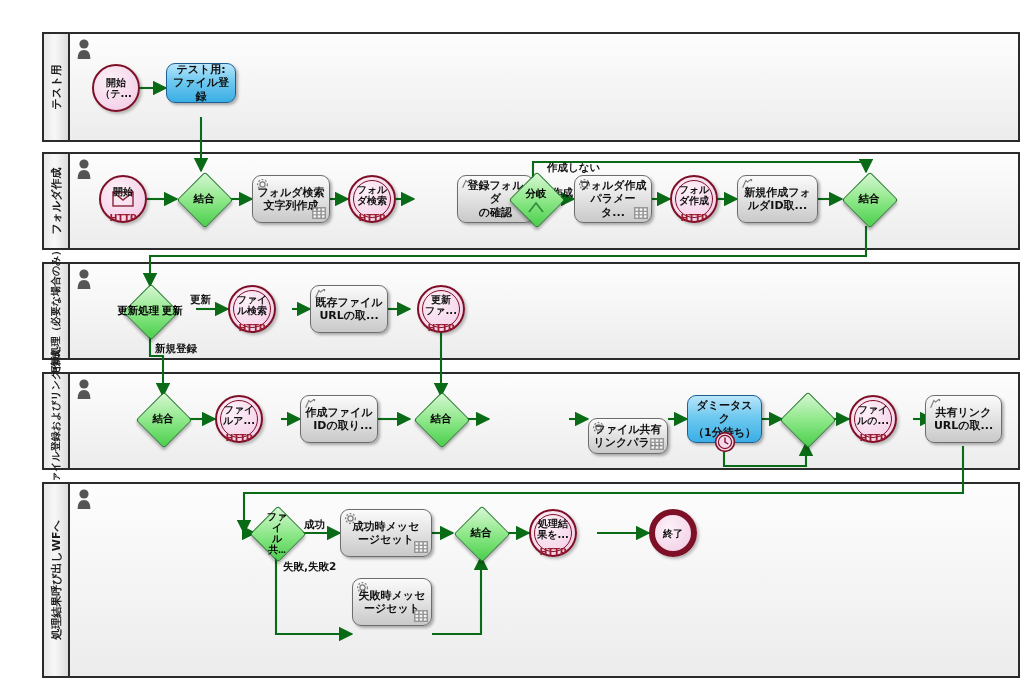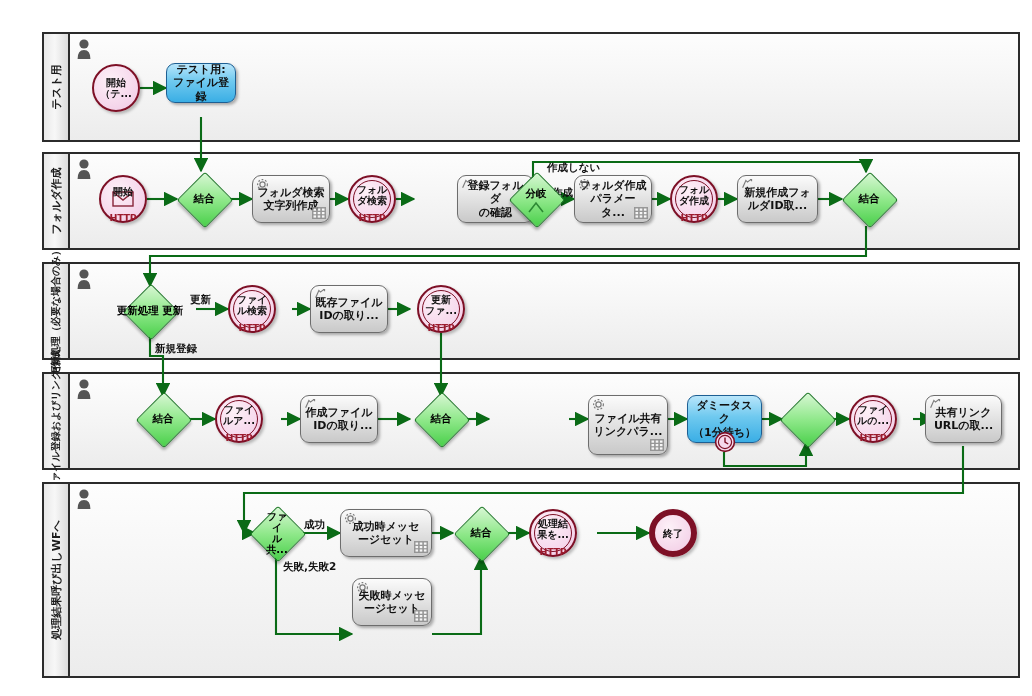--- a/index.html
+++ b/index.html
@@ -31,21 +31,21 @@
         background:linear-gradient(180deg,#b9e6fb 0%,#6fc9ef 45%,#3aaee5 100%);}
   .tk-ic{position:absolute;left:3px;top:2px;width:13px;height:13px;opacity:.75;}
   .tk-br{position:absolute;right:3px;bottom:3px;width:14px;height:12px;opacity:.8;}
   .tk-timer{position:absolute;left:50%;bottom:-11px;transform:translateX(-50%);
         width:22px;height:22px;}
 
   
   .gw{transform:rotate(45deg);border:1.6px solid #1f7a28;border-radius:3px;
       background:linear-gradient(135deg,#d8f7d4 0%,#8fe88a 50%,#49cf4a 100%);
       box-shadow:2px 2px 3px rgba(0,0,0,.28);}
-  .gw-wrap{position:absolute;}
+  .gw-wrap{position:absolute;font-family:Liberation Serif, serif;}
   .gw-lab{position:absolute;left:50%;top:50%;transform:translate(-50%,-50%);
       font-size:10.5px;font-weight:bold;color:#000;white-space:nowrap;z-index:3;
       text-align:center;line-height:1.1;}
   .gw-mark{position:absolute;left:50%;top:50%;transform:translate(-50%,-50%);
       z-index:2;opacity:.85;}
 
   
   .ev{border-radius:50%;box-sizing:border-box;
       display:flex;align-items:center;justify-content:center;text-align:center;
       font-size:10px;font-weight:bold;color:#111;line-height:1.1;
@@ -315,21 +315,21 @@
 ル検索</span>
     <span class="ev-http">HTTP</span>
   </div>
 
   <div class="node task" style="left:310px;top:285px;width:78px;height:48px;">
     <svg class="tk-ic" viewBox="0 0 16 16">
       <path d="M2 12 L6 3 L8 5 L12 2" fill="none" stroke="#555" stroke-width="1.4"></path>
       <path d="M11 2 L13 2 L13 4" fill="none" stroke="#555" stroke-width="1.4"></path>
     </svg>
     <span style="white-space:pre-line;">既存ファイル
-IDの取り...</span>
+URLの取...</span>
   </div>
 
   <div class="node ev http" style="left:417px;top:285px;width:48px;height:48px;">
     <div class="ev-inner"></div>
     <span class="ev-lab" style="white-space:pre-line;margin-bottom:8px;">更新
 ファ...</span>
     <span class="ev-http">HTTP</span>
   </div>
 
   <div class="gw-wrap" style="left:136px;top:392px;width:54px;height:54px;">
@@ -352,21 +352,21 @@
     <span style="white-space:pre-line;text-align:right;">作成ファイル
 IDの取り...</span>
   </div>
 
   <div class="gw-wrap" style="left:414px;top:392px;width:54px;height:54px;">
     <div class="gw" style="width:38px;height:38px;margin:8px;"></div>
     <div class="gw-lab">結合</div>
   </div>
 
 
-  <div class="node task" style="left:588px;top:395px;width:80px;height:60px;">
+  <div class="node task" style="left:588px;top:418px;width:80px;height:36px;">
     <svg class="tk-ic" viewBox="0 0 16 16">
       <circle cx="8" cy="8" r="3.2" fill="none" stroke="#555" stroke-width="1.5"></circle>
       <circle cx="8" cy="8" r="6" fill="none" stroke="#555" stroke-width="1.5" stroke-dasharray="2.2 2.2"></circle>
     </svg>
     <span style="white-space:pre-line;">ファイル共有
 リンクパラ...</span>
     <svg class="tk-br" viewBox="0 0 14 12">
       <rect x="0" y="0" width="14" height="12" fill="#888"></rect>
       <g fill="#fff">
           <rect x="1.5" y="1.5" width="2.6" height="2.2"></rect>

